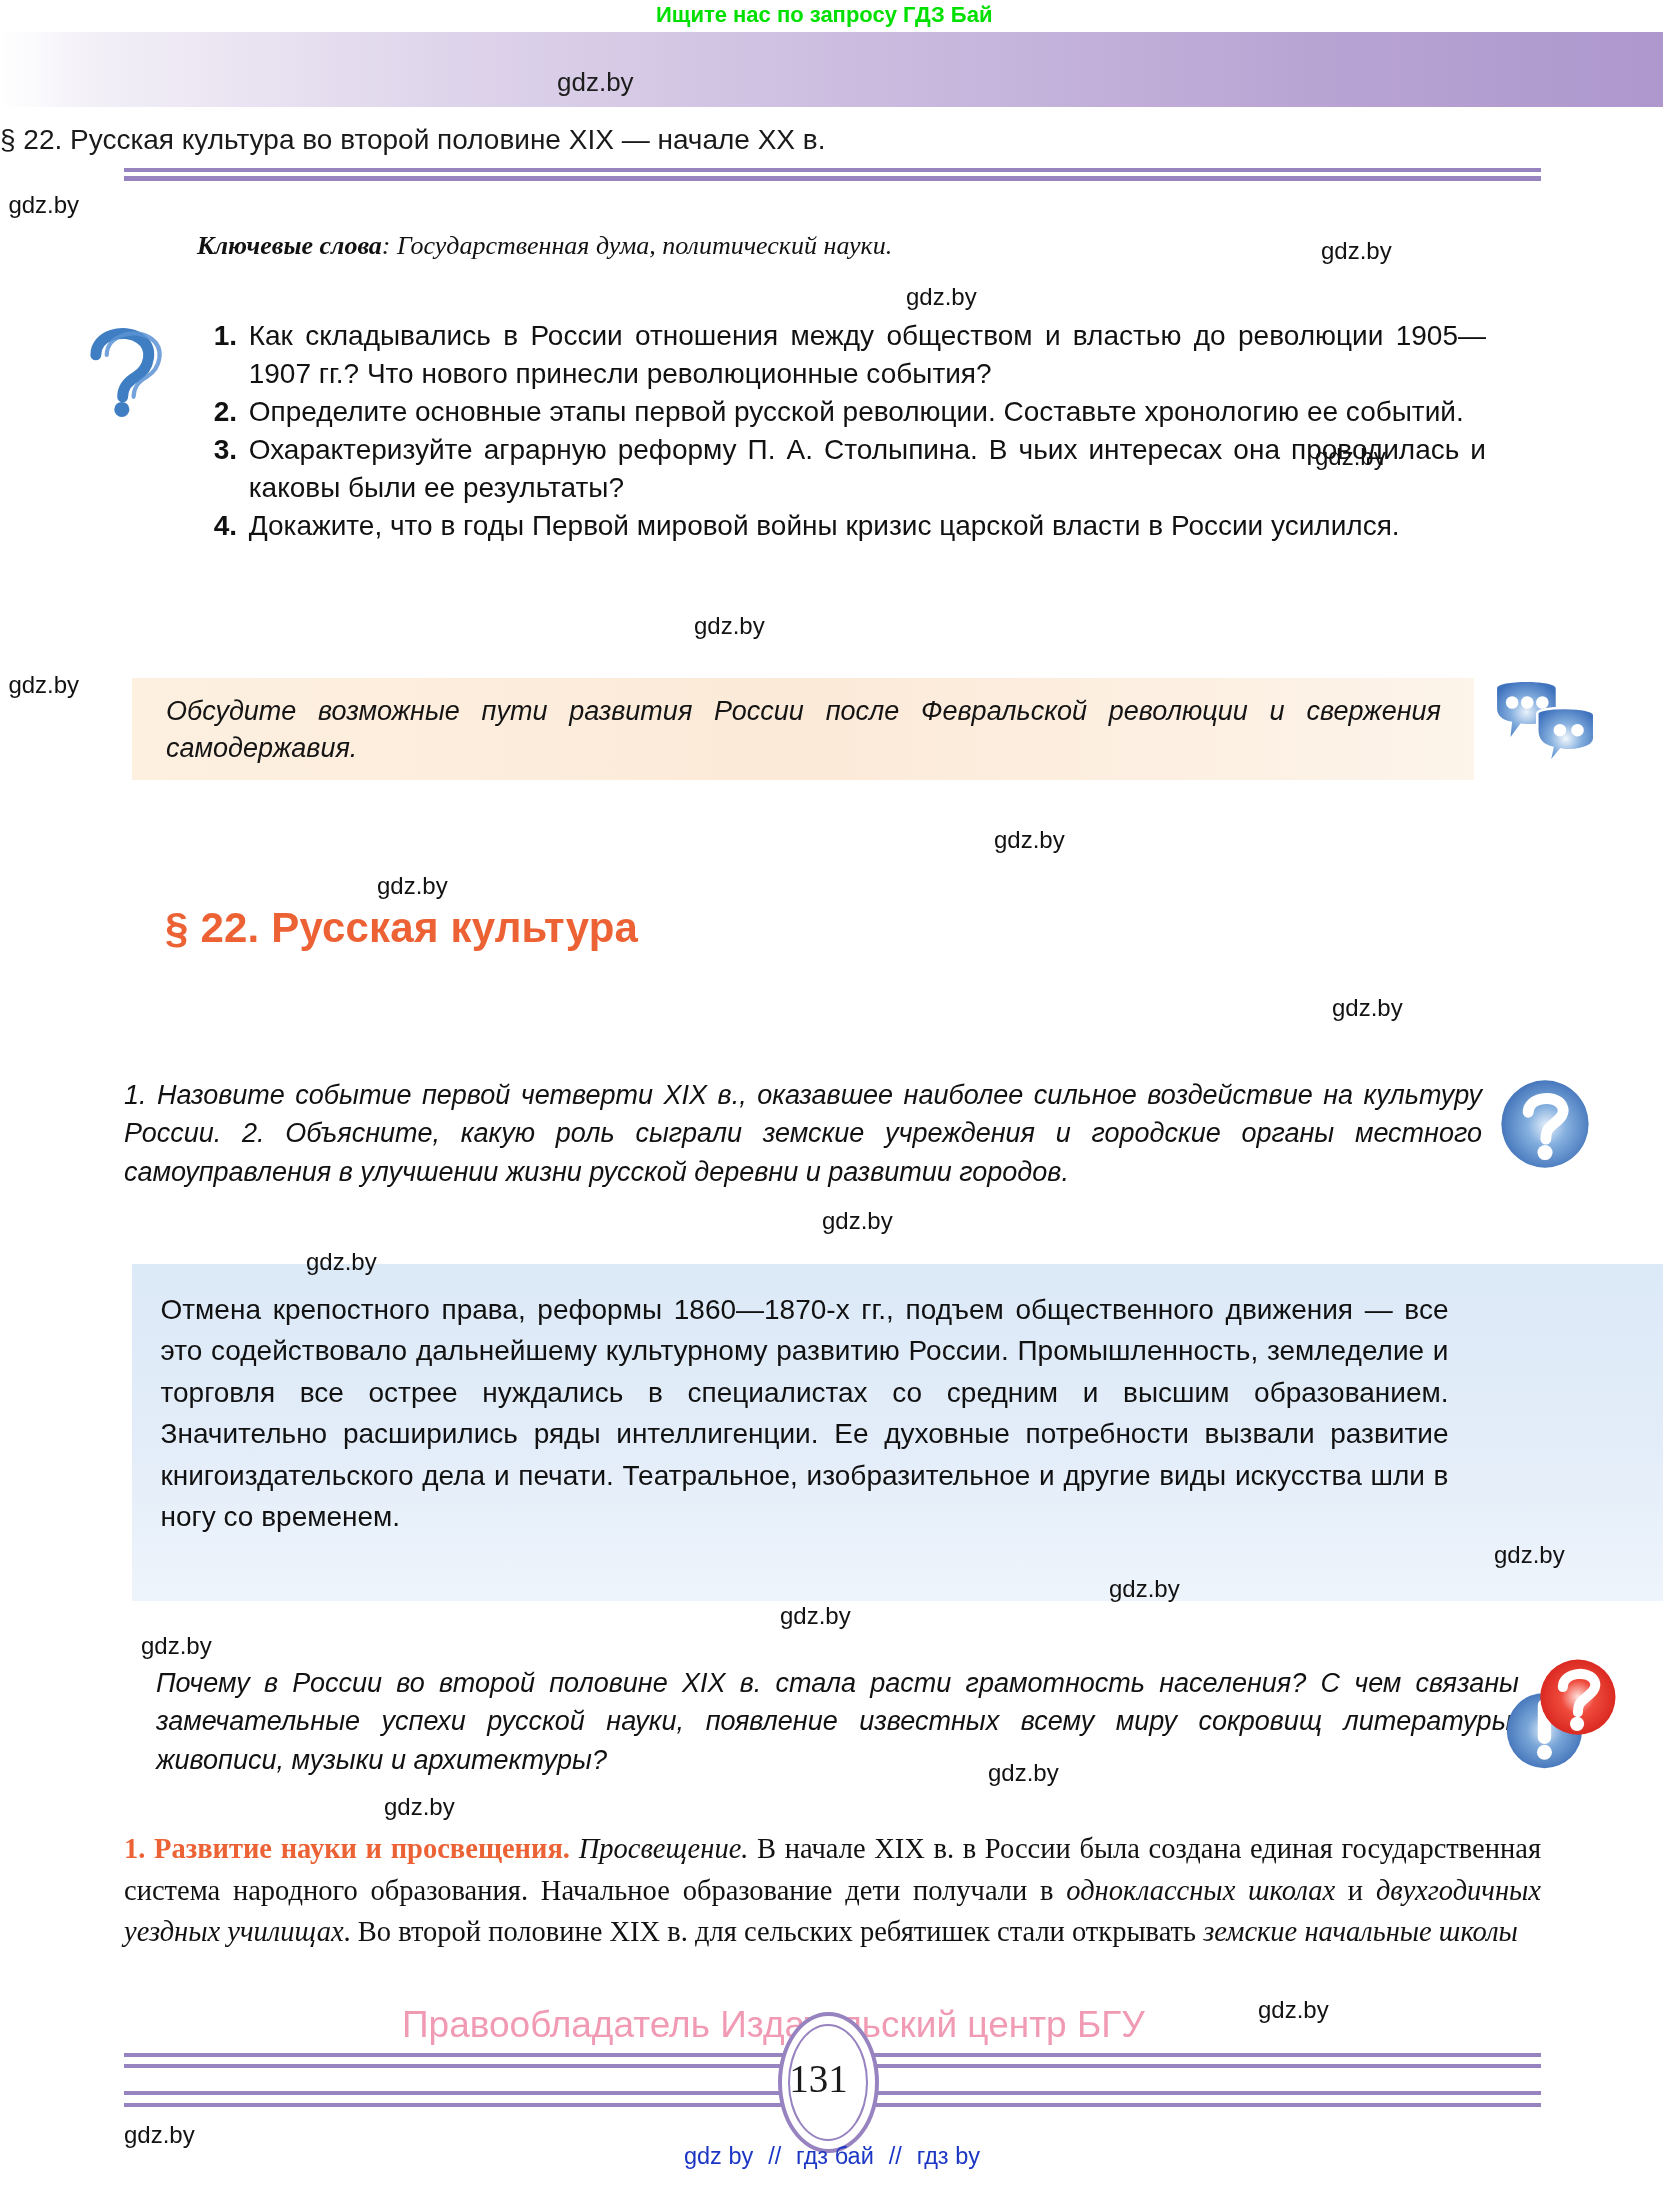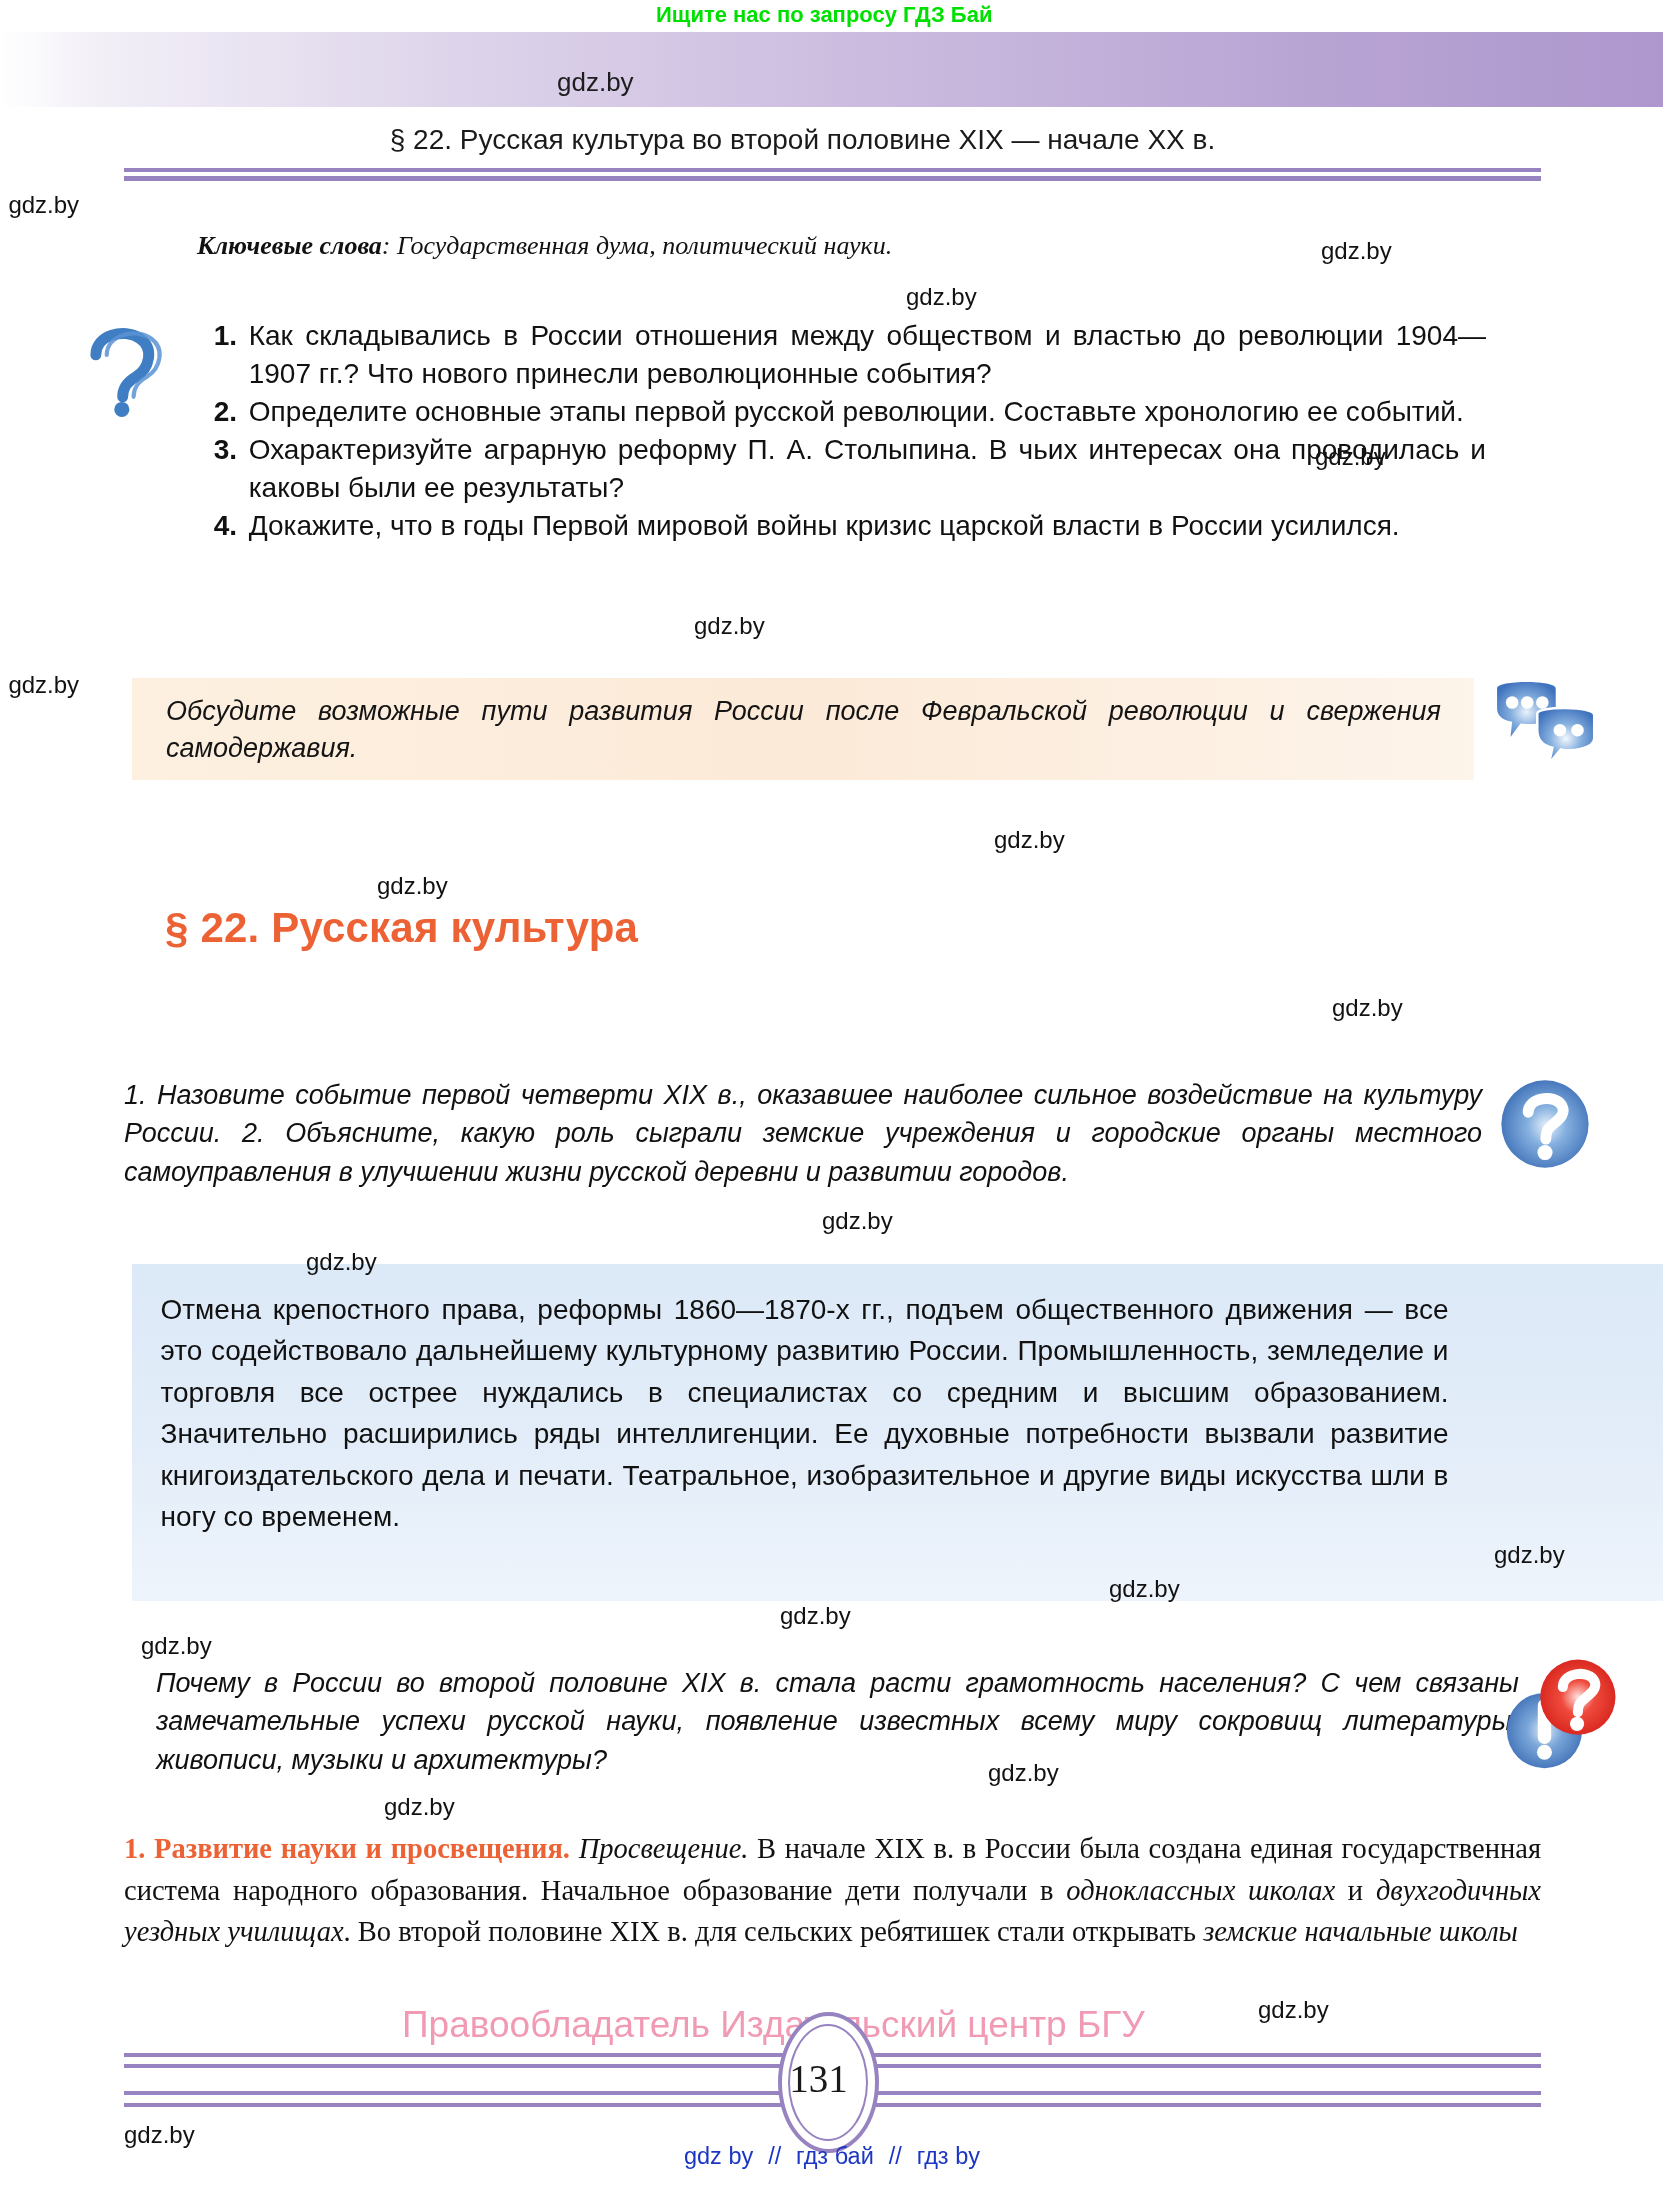--- a/index.html
+++ b/index.html
@@ -56,26 +56,25 @@
     color: #1d1d1d;
     font-family: "Liberation Sans", sans-serif;
   }
 
   
   .running-head {
     position: absolute;
     top: 124px;
     left: 0;
     width: 1509px;
-    text-align: center;
+    text-align: left;
     font-size: 28px;
     color: #1a1a1a;
     font-family: "Liberation Sans", sans-serif;
     white-space: nowrap;
-    padding-left: 48px;
   }
 
   .rule-double {
     position: absolute;
     left: 124px;
     width: 1417px;
     height: 11.7px;
   }
   .rule-double .r1, .rule-double .r2 {
     position: absolute;
@@ -353,21 +352,21 @@
 
 <svg class="q-icon-big" viewBox="0 0 112 112">
   <path d="M26 38 C26 14, 60 6, 78 18 C96 30, 90 54, 74 64 C62 71, 58 78, 58 88" fill="none" stroke="#3f7ec2" stroke-width="13" stroke-linecap="round"></path>
   <circle cx="57" cy="103" r="9" fill="#3f7ec2"></circle>
   <path d="M26 38 C26 14, 60 6, 78 18 C96 30, 90 54, 74 64 C62 71, 58 78, 58 88" fill="none" stroke="#5a93d4" stroke-width="5" stroke-linecap="round" transform="translate(13,0)" opacity="0.85"></path>
 </svg>
 
 <div class="question-list">
   <div class="qrow">
     <div class="qnum">1.</div>
-    <div class="qtext">Как складывались в России отношения между обществом и властью до революции 1904—1907 гг.? Что нового принесли революционные события?</div>
+    <div class="qtext">Как складывались в России отношения между обществом и властью до революции 1905—1907 гг.? Что нового принесли революционные события?</div>
   </div>
   <div class="qrow">
     <div class="qnum">2.</div>
     <div class="qtext">Определите основные этапы первой русской революции. Составьте хронологию ее событий.</div>
   </div>
   <div class="qrow">
     <div class="qnum">3.</div>
     <div class="qtext">Охарактеризуйте аграрную реформу П. А. Столыпина. В чьих интересах она проводилась и каковы были ее результаты?</div>
   </div>
   <div class="qrow">

